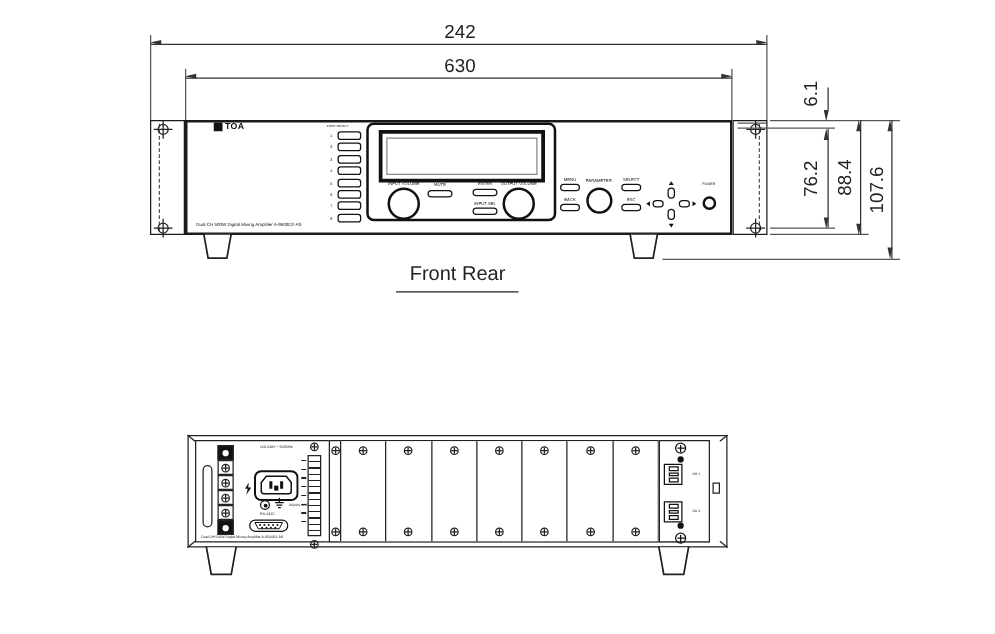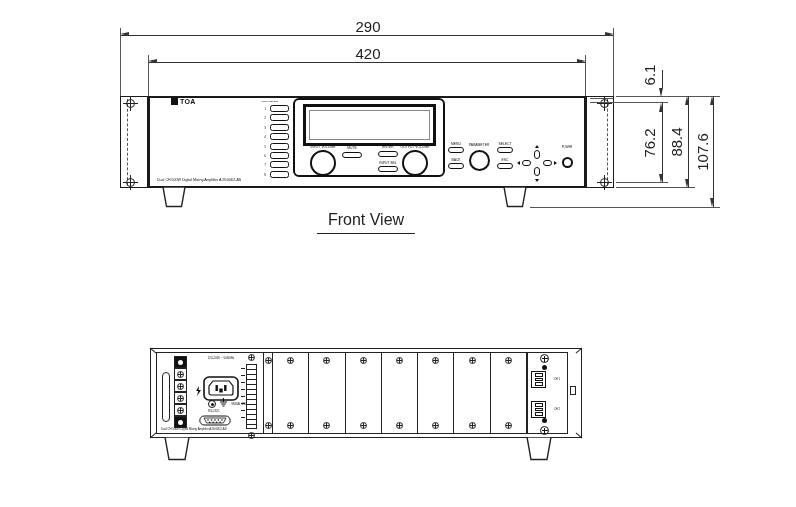--- a/index.html
+++ b/index.html
@@ -53,28 +53,28 @@
   .dtd{position:absolute;width:0;height:0;border-left:2px solid transparent;border-right:2px solid transparent;border-top:3.5px solid #111}
   .dtl{position:absolute;width:0;height:0;border-top:2px solid transparent;border-bottom:2px solid transparent;border-right:3.5px solid #111}
   .dtr{position:absolute;width:0;height:0;border-top:2px solid transparent;border-bottom:2px solid transparent;border-left:3.5px solid #111}
   .bev{position:absolute;width:8px;height:1px;background:#222}
 </style>
 </head>
 <body>
 
 <div id="canvas">
 
-  <div class="dimtext" style="left:368px;top:26px">290</div>
+  <div class="dimtext" style="left:368px;top:26px">242</div>
   <div class="dl" style="left:120px;top:35px;width:494px"></div>
   <div class="tri tl" style="left:120px;top:32.2px"></div>
   <div class="tri tr" style="left:605px;top:32.2px"></div>
   <div class="vl" style="left:120px;top:28px;height:68px"></div>
   <div class="vl" style="left:613px;top:28px;height:68px"></div>
 
-  <div class="dimtext" style="left:368px;top:53px">420</div>
+  <div class="dimtext" style="left:368px;top:53px">630</div>
   <div class="dl" style="left:148px;top:62px;width:438px"></div>
   <div class="tri tl" style="left:148px;top:59.2px"></div>
   <div class="tri tr" style="left:577px;top:59.2px"></div>
   <div class="vl" style="left:148px;top:55px;height:41px"></div>
   <div class="vl" style="left:585px;top:55px;height:41px"></div>
 
   <div class="ear" style="left:120px;top:96px;width:28px;height:92px"></div>
   <div class="dash" style="left:127px;top:99px;height:86px"></div>
   <div class="xh" style="left:125.5px;top:98.5px"></div>
   <div class="xh" style="left:125.5px;top:177.5px"></div>
@@ -153,21 +153,21 @@
 
   <div class="microL" style="left:157px;top:178px">Dual CH 500W Digital Mixing Amplifier A-9500D2-AS</div>
 
   <svg class="abs" style="left:162px;top:187px" width="24" height="21">
     <path d="M1,0 L23,0 L19.5,19.5 L4.5,19.5 Z" fill="#fff" stroke="#222" stroke-width="1.4"></path>
   </svg>
   <svg class="abs" style="left:503px;top:187px" width="24" height="21">
     <path d="M1,0 L23,0 L19.5,19.5 L4.5,19.5 Z" fill="#fff" stroke="#222" stroke-width="1.4"></path>
   </svg>
 
-  <div class="viewlabel" style="left:366px;top:211px">Front View</div>
+  <div class="viewlabel" style="left:366px;top:211px">Front Rear</div>
 
   <div class="hl" style="left:616px;top:96px;width:104px"></div>
   <div class="hl" style="left:590px;top:102px;width:78px"></div>
   <div class="hl" style="left:616px;top:182px;width:52px"></div>
   <div class="hl" style="left:616px;top:187px;width:79px"></div>
   <div class="hl" style="left:530px;top:207px;width:190px"></div>
 
   <div class="vdim" style="left:649px;top:75px">6.1</div>
   <div class="vl" style="left:662px;top:70px;height:18px;background:#333"></div>
   <div class="tri td" style="left:659.2px;top:87.5px"></div>

